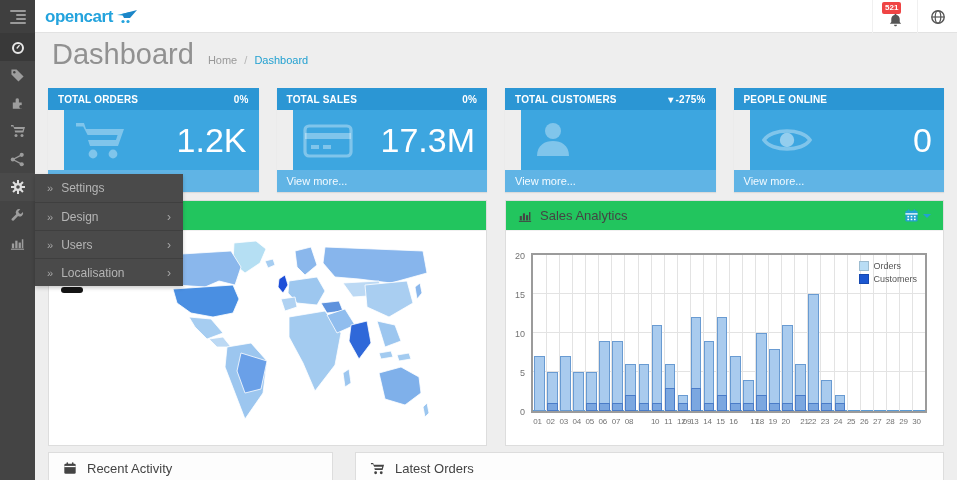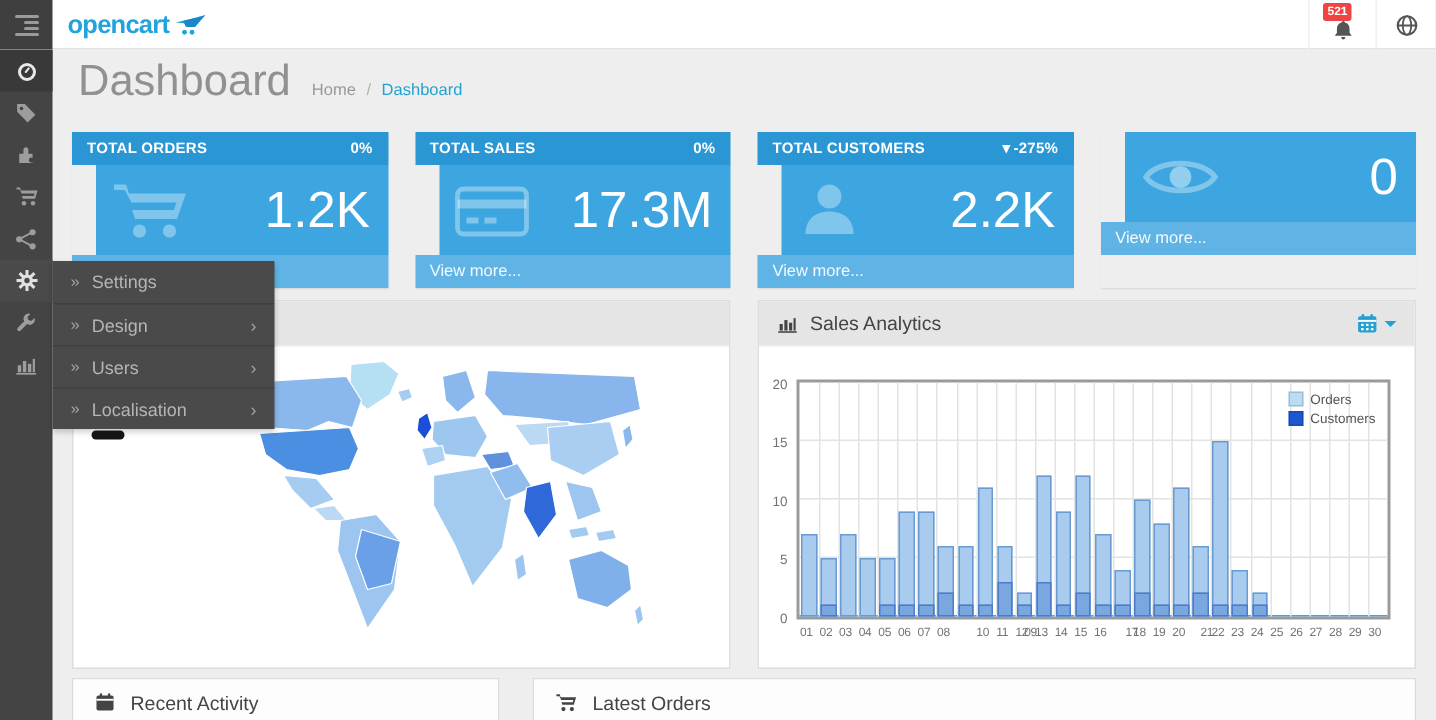--- a/index.html
+++ b/index.html
@@ -48,21 +48,21 @@
   
   .tiles { position:absolute; left:48px; top:88px; width:896px; display:flex; gap:18px; z-index:10; }
   .tile { flex:1; height:104px; display:flex; flex-direction:column; box-shadow:0 1px 1px rgba(0,0,0,0.08); }
   .tile-header { height:22px; background:#2b96d4; color:#fff; display:flex; align-items:center; justify-content:space-between; padding:0 10px; font-size:10px; font-weight:bold; letter-spacing:0.2px; }
   .tile-delta { font-weight:bold; font-size:10px; display:flex; align-items:center; gap:2px; }
   .tile-body { height:60px; background:#3da6e0; display:flex; align-items:center; justify-content:space-between; padding:0 12px 0 10px;margin-left:16px; }
   .tile-value { color:#fff; font-size:34px; font-weight:400; }
   .tile-footer { height:22px; background:#60b4e5; color:#f2faff; display:flex; align-items:center; padding:0 10px; font-size:11px; cursor:pointer; }
   
   .panel { position:absolute; background:#fff; border:1px solid #ddd; }
-  .panel-heading { height:30px; display:flex; align-items:center; padding:0 12px; border-bottom:1px solid #f0f0f0; background:#e5e5e5; color:#444; font-size:13px; gap:8px; }
+  .panel-heading { height:30px; display:flex; align-items:center; padding:0 12px; border-bottom:1px solid #f0f0f0; background:#22c55e; color:#444; font-size:13px; gap:8px; }
   .panel-heading .ph-title { color:#444; }
   .map-panel { left:48px; top:200px; width:439px; height:246px; z-index:1; }
   .chart-panel { left:505px; top:200px; width:439px; height:246px; z-index:1; }
   .heading-right { margin-left:auto; display:flex; align-items:center; gap:4px; cursor:pointer; }
   .caret-down { width:0; height:0; border-left:4px solid transparent; border-right:4px solid transparent; border-top:4px solid #23a1d1; }
   
   .map-svg { position:absolute; left:90px; top:40px; }
   
   .plot { position:absolute; left:25px; top:52px; width:396px; height:160px; border:2px solid #9b9b9b; background:#fff; }
   .hgrid { position:absolute; left:0; width:100%; height:1px; background:#e3e3e3; }
@@ -285,25 +285,28 @@
           <span>-275%</span>
         </span>
     </div>
     <div class="tile-body">
       <span class="icn">
         <svg width="44" height="44" viewBox="0 0 22 22" fill="rgba(255,255,255,0.35)">
           <circle cx="11" cy="6.5" r="4"></circle>
           <path d="M3,19 C3,13.5 7,11.5 11,11.5 C15,11.5 19,13.5 19,19 Z"></path>
         </svg>
       </span>
-      <span class="tile-value">2.2K</span>
     </div>
     <div class="tile-footer">View more...</div>
   </div>
   <div class="tile">
+    <div class="tile-header">
+      <span>PEOPLE ONLINE</span>
+      <span class="tile-delta"></span>
+    </div>
     <div class="tile-body">
       <span class="icn">
         <svg width="54" height="40" viewBox="0 0 27 20">
           <path d="M2,10 C6,4 21,4 25,10 C21,16 6,16 2,10 Z" fill="none" stroke="rgba(255,255,255,0.35)" stroke-width="1.8"></path>
           <circle cx="13.5" cy="10" r="3.6" fill="rgba(255,255,255,0.45)"></circle>
         </svg>
       </span>
       <span class="tile-value">0</span>
     </div>
     <div class="tile-footer">View more...</div>

